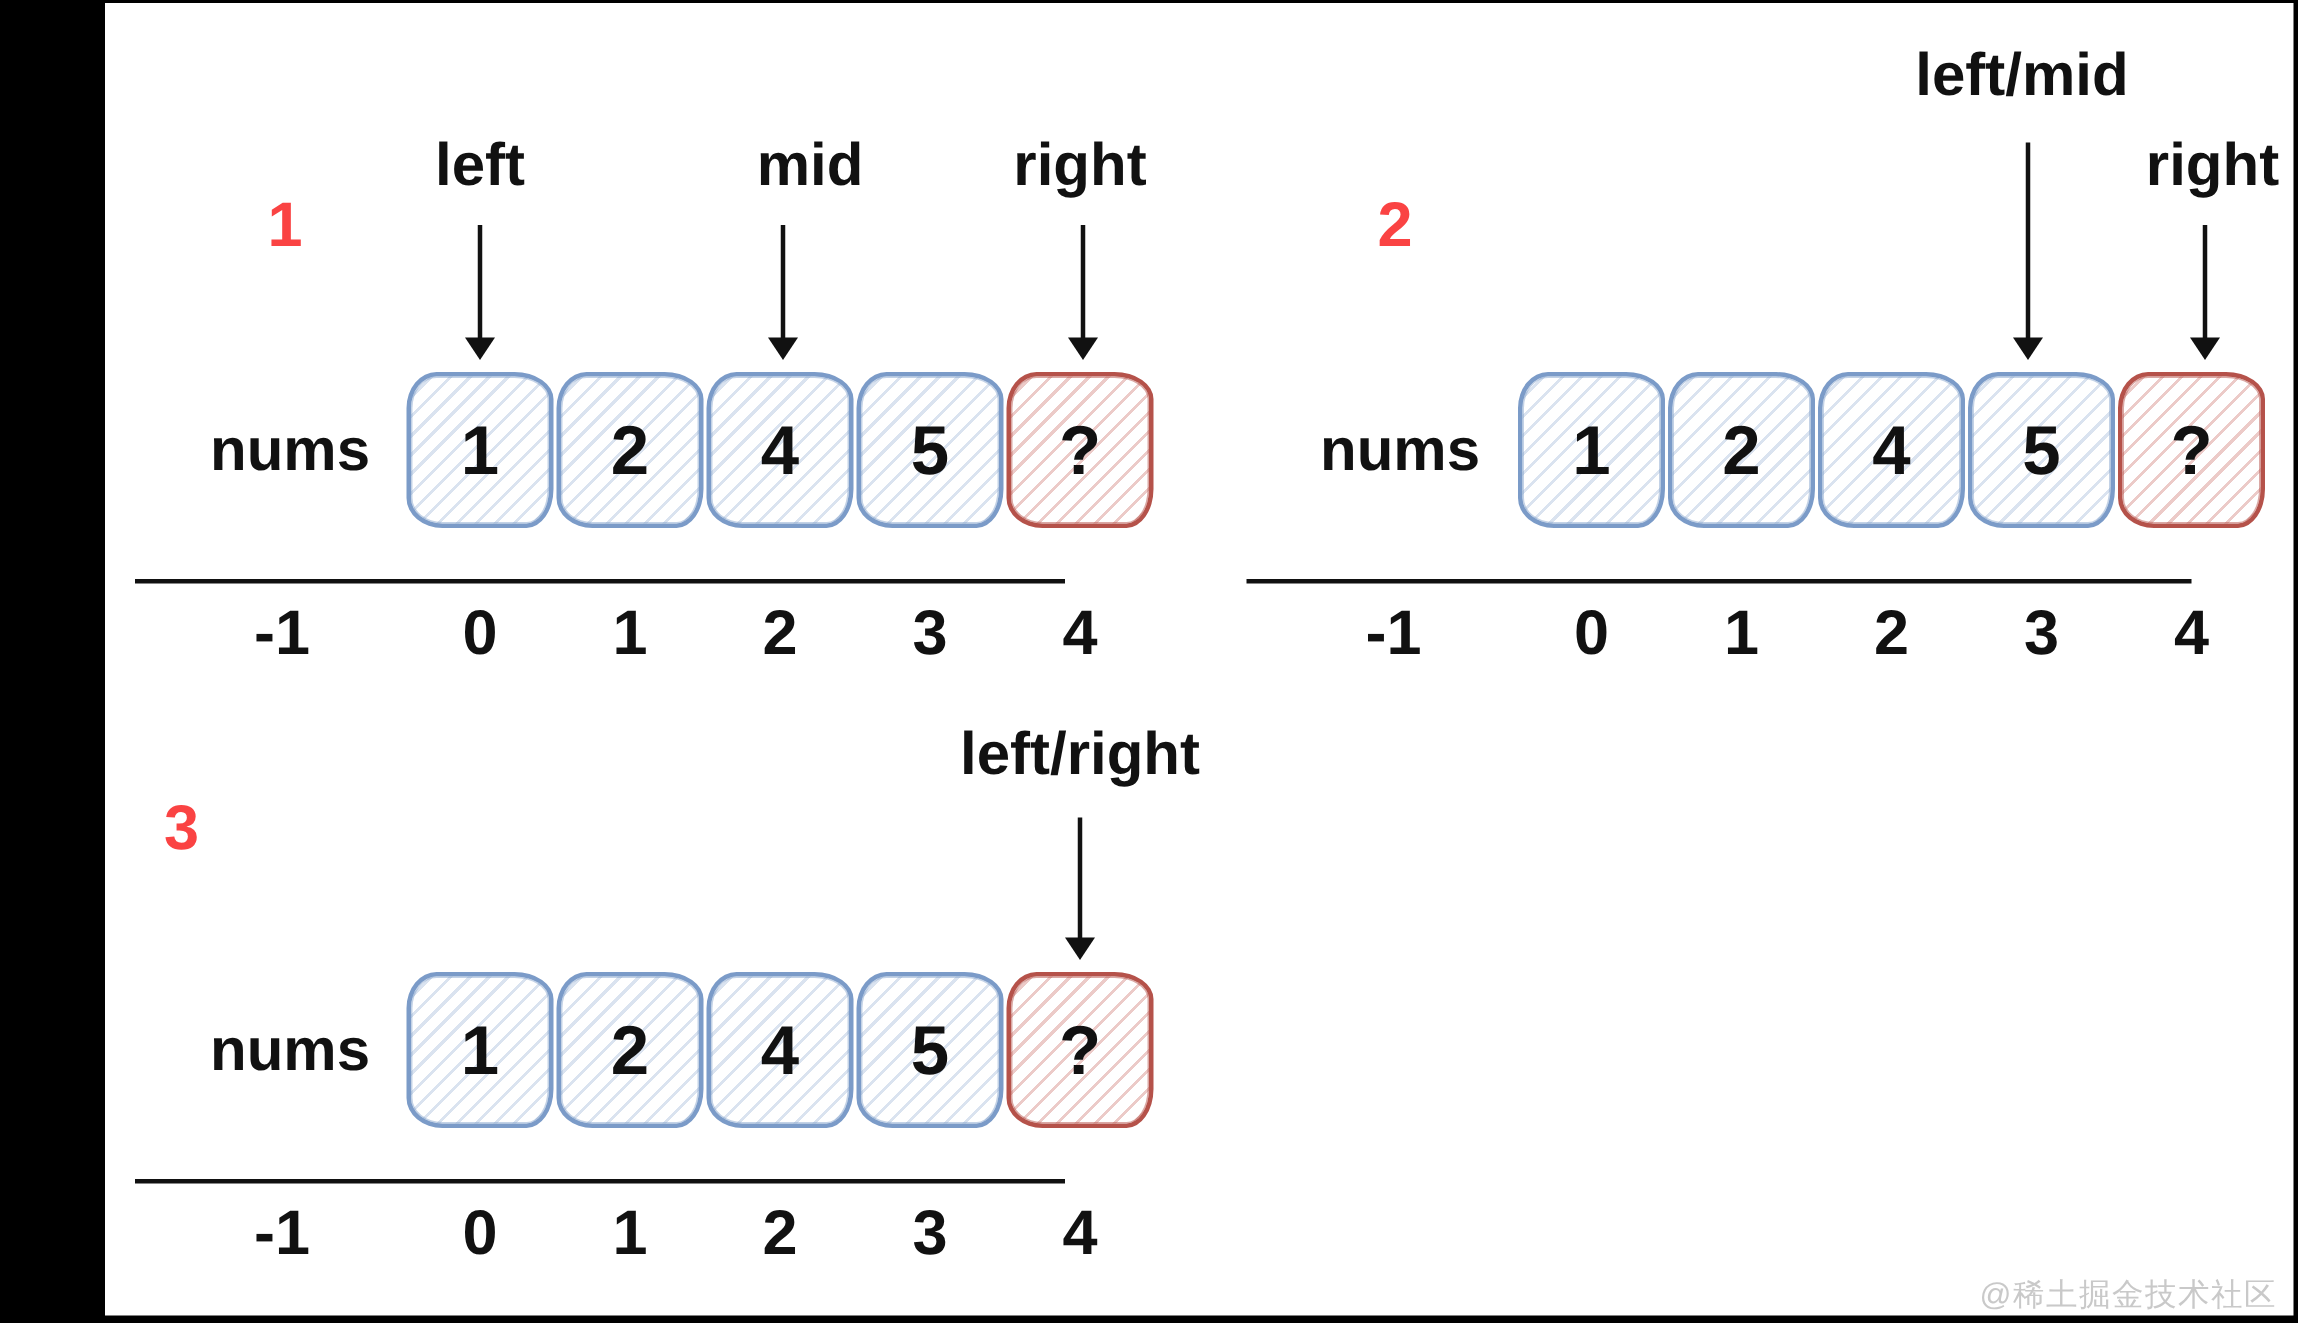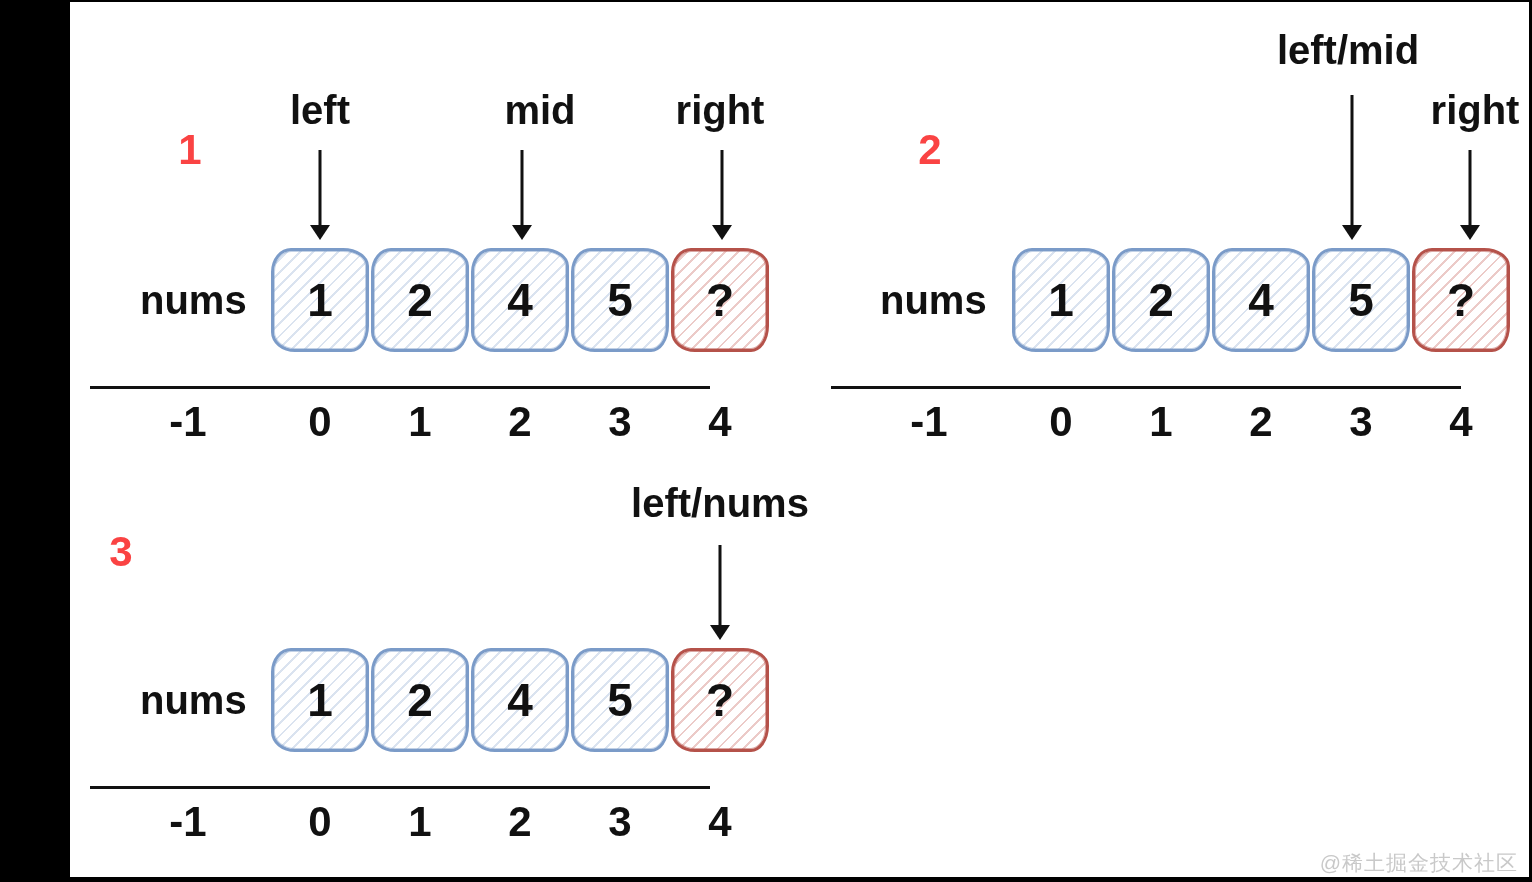--- a/index.html
+++ b/index.html
@@ -150,21 +150,21 @@
   <div class="axis-label" style="left:1021px;top:398px">0</div>
   <div class="axis-label" style="left:1121px;top:398px">1</div>
   <div class="axis-label" style="left:1221px;top:398px">2</div>
   <div class="axis-label" style="left:1321px;top:398px">3</div>
   <div class="axis-label" style="left:1421px;top:398px">4</div>
 </div>
 
 <div>
   <div class="step" style="left:91px;top:528px">3</div>
 
-  <div class="pointer-label" style="left:620px;top:481px">left/nums</div>
+  <div class="pointer-label" style="left:620px;top:481px">left/right</div>
 
   <div class="arrow" style="left:710px;top:545px;height:95px">
       <div class="shaft"></div>
       <div class="head"></div>
     </div>
 
   <div class="nums-label" style="left:140px;top:678px">nums</div>
 
   <div class="cell blue" style="left:271px;top:648px">1</div>
   <div class="cell blue" style="left:371px;top:648px">2</div>

